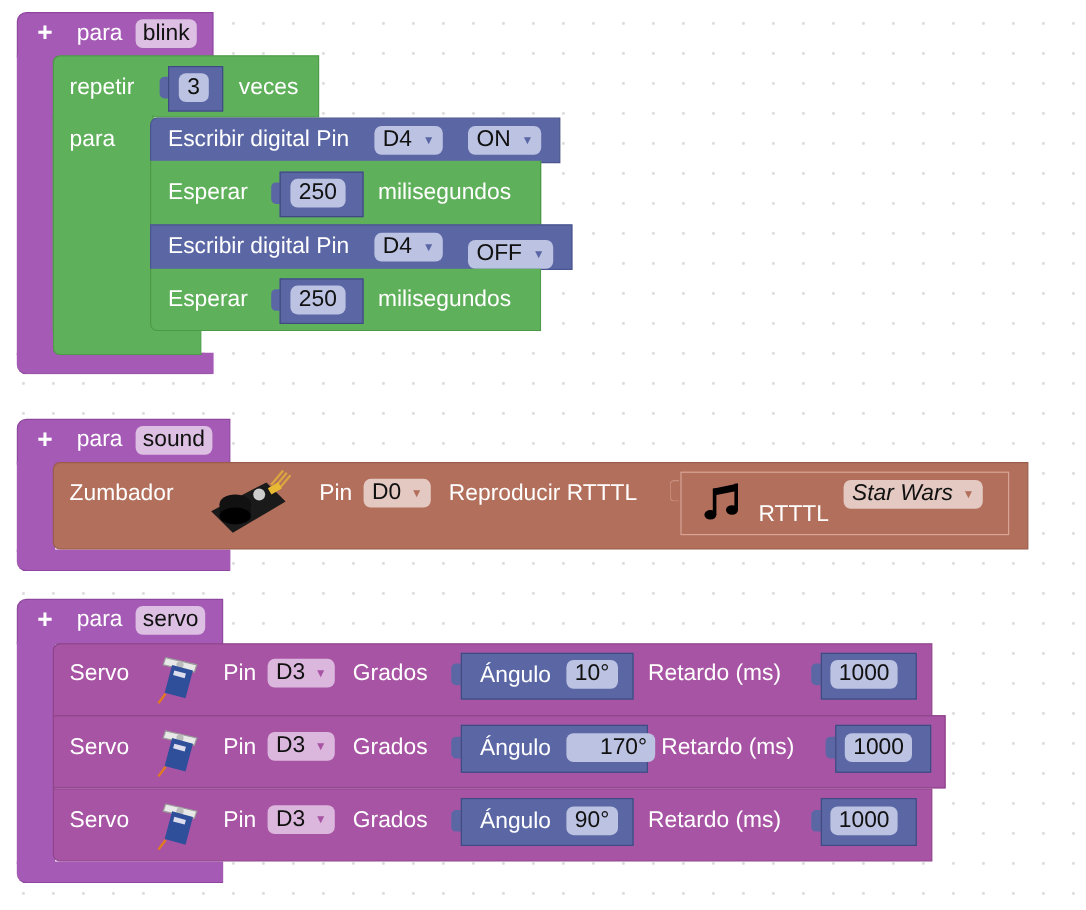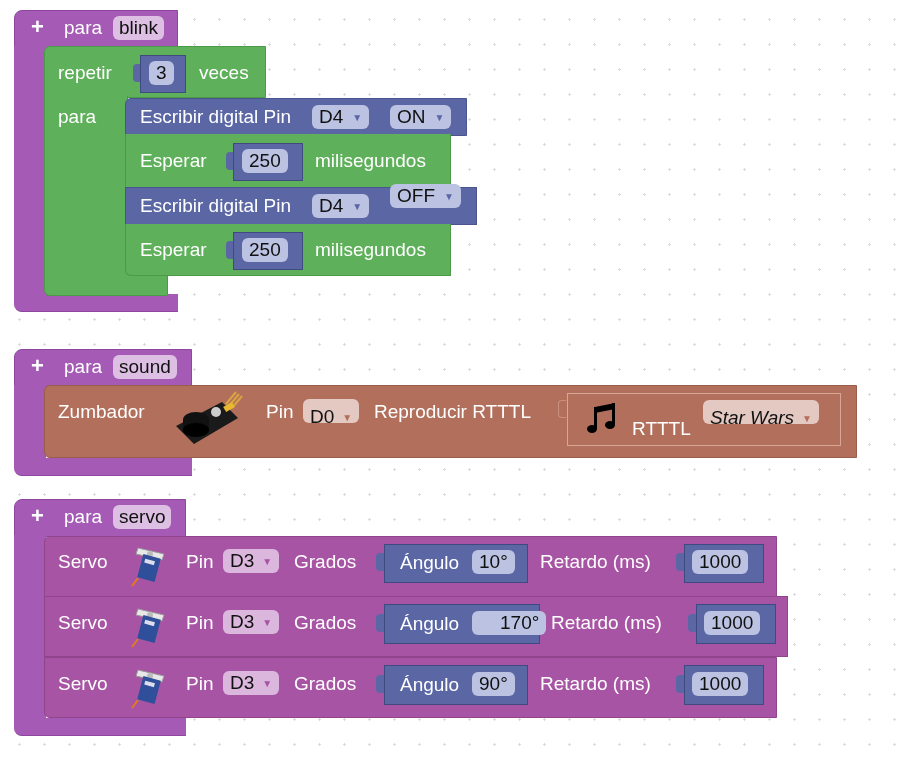--- a/index.html
+++ b/index.html
@@ -26,21 +26,21 @@
   .green { background:#5fb05a; border:1px solid #4c9a48; }
   
   .blue { background:#5b67a5; border:1px solid #4a558f; }
   .blue-field { position:absolute; background:#bcc2e2; color:#111; border-radius:6px; font-size:19px; line-height:24px; height:24px; padding:0 7px; white-space:nowrap; }
   .dd { font-size:10px; color:#5b67a5; margin-left:9px; vertical-align:2px; }
   .num-socket { position:absolute; background:#5b67a5; border:1px solid #3f4a80; }
   .notch { position:absolute; width:8px; height:18px; background:#5b67a5; border-radius:4px 0 0 4px; }
 
   
   .brown { background:#b26f5b; border:1px solid #9a5d4b; }
-  .brown-field { position:absolute; background:#e3c9c1; color:#111; border-radius:6px; font-size:19px; line-height:35px; height:24px; padding:0 7px; white-space:nowrap; }
+  .brown-field { position:absolute; background:#e3c9c1; color:#111; border-radius:6px; font-size:19px; line-height:24px; height:24px; padding:0 7px; white-space:nowrap; }
   .brown-dd { font-size:10px; color:#b26f5b; margin-left:8px; vertical-align:2px; }
 
   
   .servo-row { background:#a854a4; border:1px solid #8f448c; }
   .servo-field { position:absolute; background:#dcb7dd; color:#111; border-radius:6px; font-size:19px; line-height:24px; height:24px; padding:0 7px; white-space:nowrap; }
   .servo-dd { font-size:10px; color:#a854a4; margin-left:8px; vertical-align:2px; }
   .icon-box { position:absolute; }
 </style>
 </head>
 <body>
@@ -78,21 +78,21 @@
     <div class="notch" style="left:226px;top:152px;"></div>
     <div class="num-socket" style="left:233px;top:143px;width:68px;height:36px;"></div>
     <span class="blue-field" style="left:242px;top:149px;">250</span>
     <span class="txt" style="left:315px;top:150px;">milisegundos</span>
   </div>
 
   <div>
     <div class="abs blue" style="left:125px;top:187px;width:352px;height:38px;"></div>
     <span class="txt" style="left:140px;top:195px;">Escribir digital Pin</span>
     <span class="blue-field" style="left:312px;top:194px;"><span>D4</span><span class="dd">▼</span></span>
-    <span class="blue-field" style="left:390px;top:184px;"><span>OFF</span><span class="dd">▼</span></span>
+    <span class="blue-field" style="left:390px;top:200px;"><span>OFF</span><span class="dd">▼</span></span>
   </div>
 
   <div>
     <div class="abs green" style="left:125px;top:224px;width:326px;height:52px;border-top:none;border-radius:0 0 0 6px;"></div>
     <span class="txt" style="left:140px;top:239px;">Esperar</span>
     <div class="notch" style="left:226px;top:241px;"></div>
     <div class="num-socket" style="left:233px;top:232px;width:68px;height:36px;"></div>
     <span class="blue-field" style="left:242px;top:238px;">250</span>
     <span class="txt" style="left:315px;top:239px;">milisegundos</span>
   </div>

